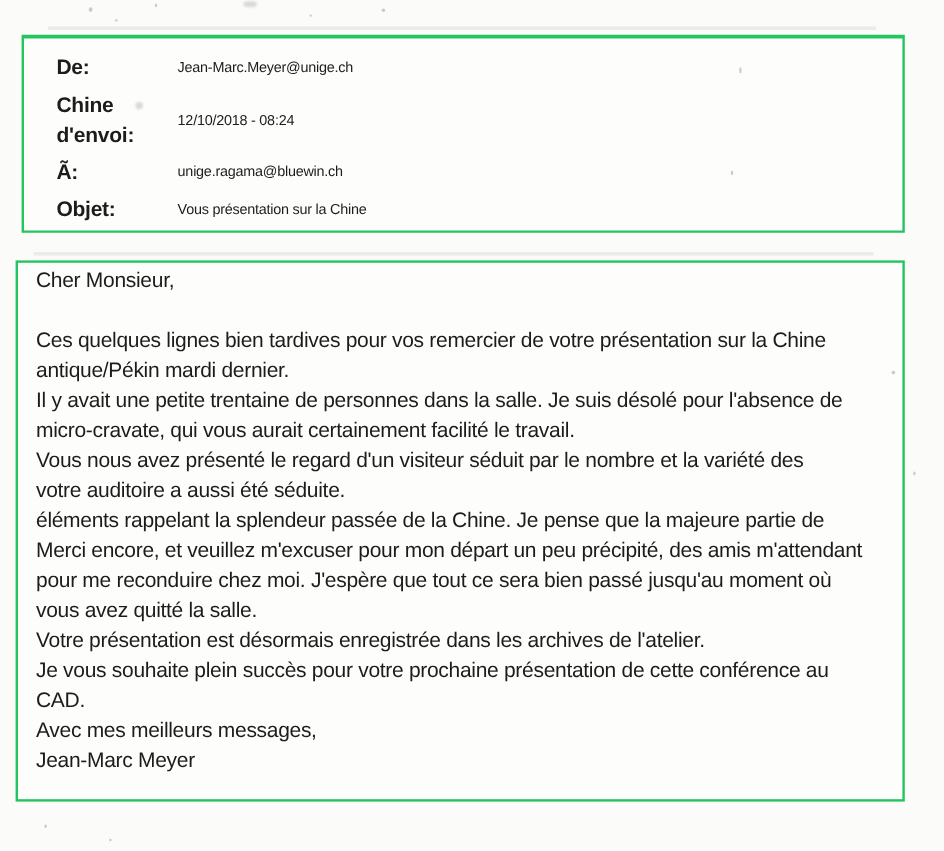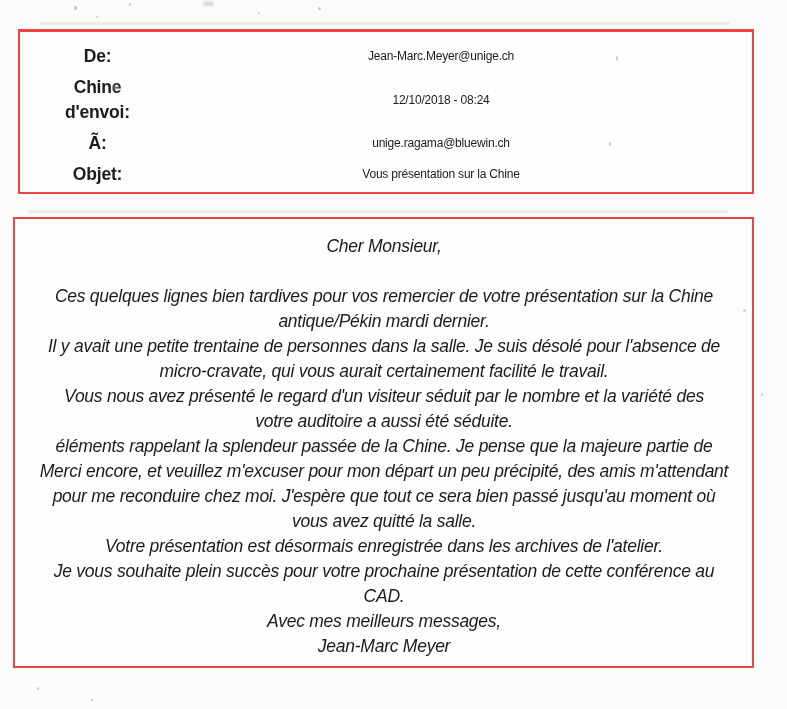--- a/index.html
+++ b/index.html
@@ -9,22 +9,21 @@
     height: 709px;
     background: #fbfbf9;
     font-family: "Liberation Sans", sans-serif;
     color: #1c1c1c;
     overflow: hidden;
   }
   .box {
     position: absolute;
     box-sizing: border-box;
     background: #fdfdfc;
-    border: 2px solid #ef4444;
-    text-align: center;
+    border: 2px solid #22c55e;
   }
   .header-box {
     left: 18px;
     top: 29px;
     width: 736px;
     height: 165px;
     border-top-width: 3px;
   }
   .body-box {
     left: 13px;
@@ -44,25 +43,24 @@
     line-height: 25px;
     letter-spacing: -0.2px;
   }
   .hvalue {
     font-size: 12px;
     line-height: 25px;
     letter-spacing: -0.2px;
     align-self: center;
   }
   .body-text {
-    padding: 15px 14px 0 15px;
+    padding: 2px 14px 0 15px;
     font-size: 17.5px;
     line-height: 25px;
     letter-spacing: -0.25px;
-    font-style: italic;
   }
   .line {
     min-height: 25px;
     white-space: nowrap;
   }
   
   .speck {
     position: absolute;
     background: #8f8f8d;
     opacity: 0.45;

